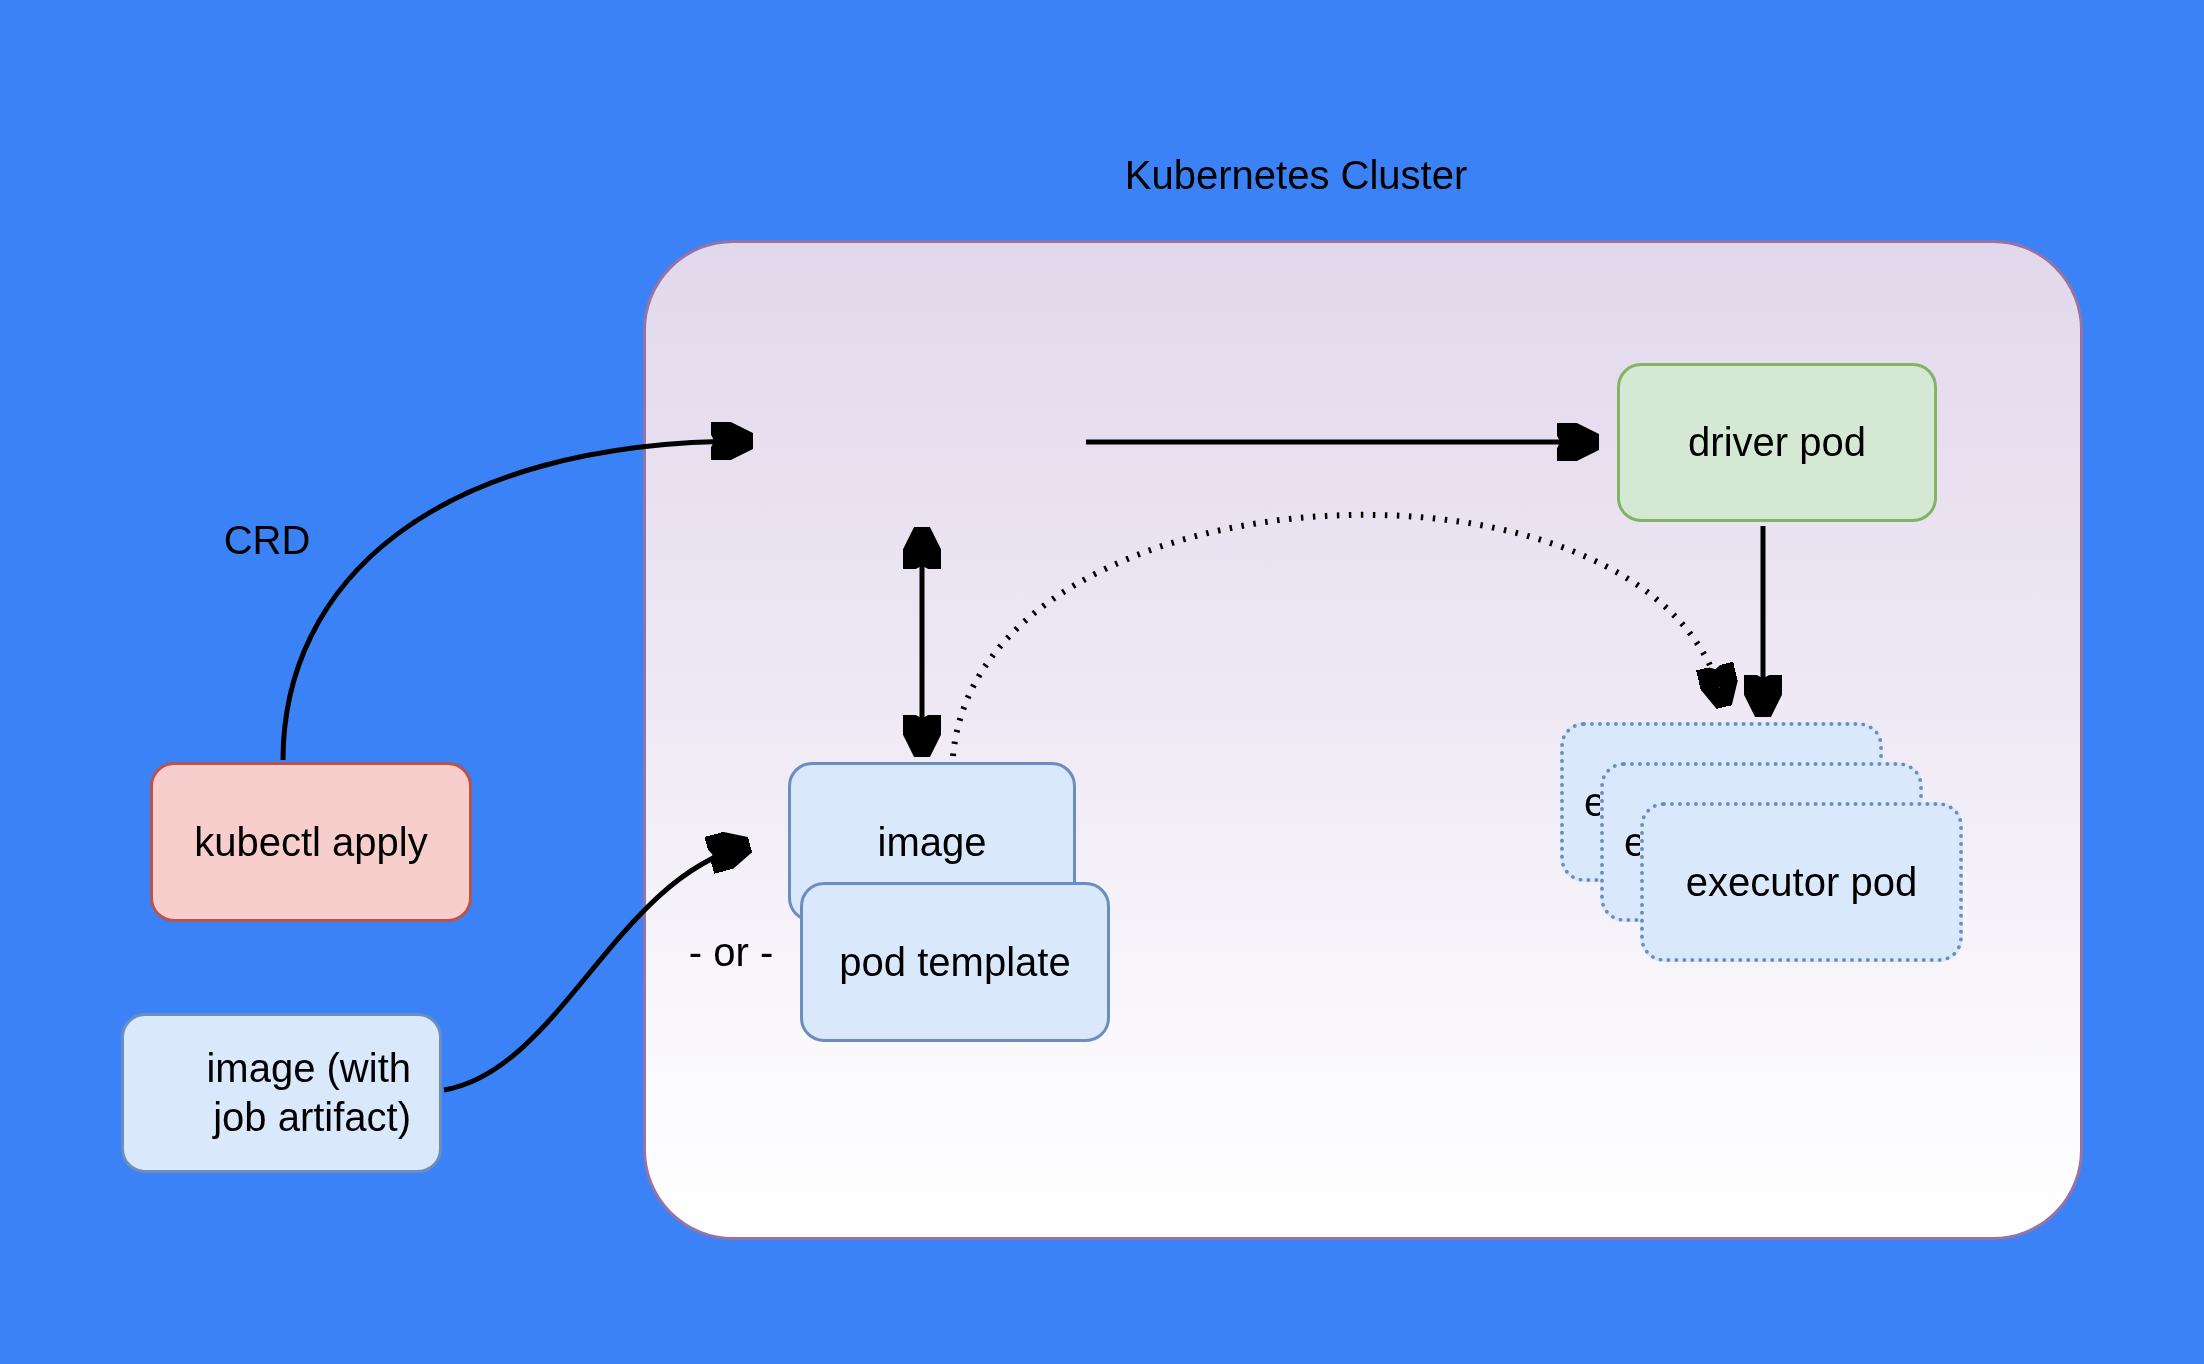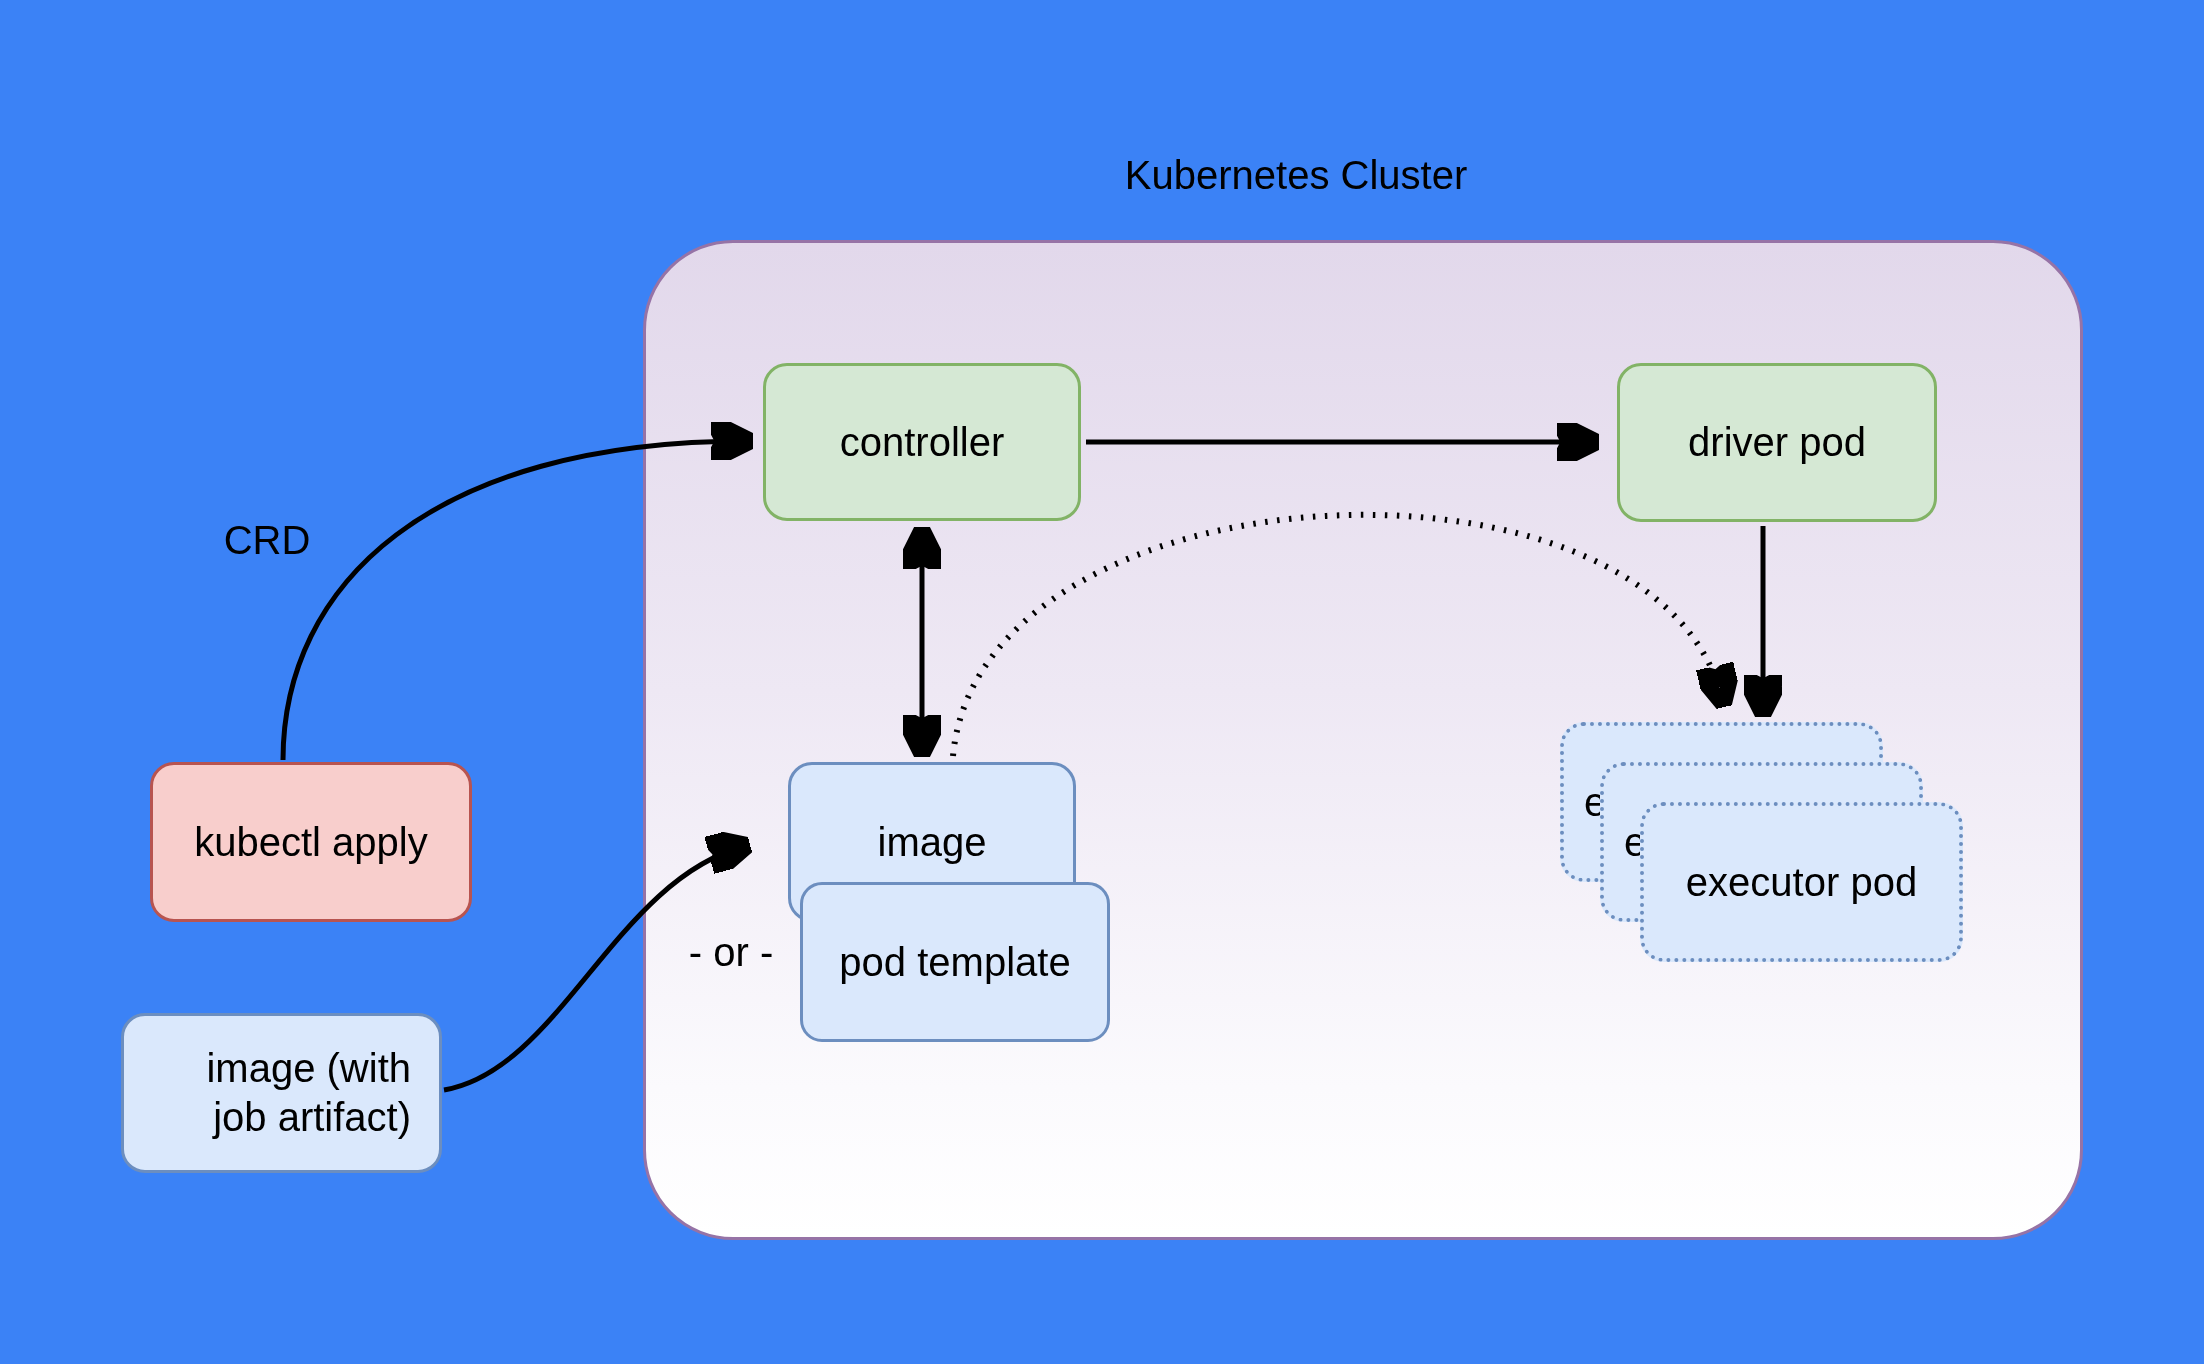--- a/index.html
+++ b/index.html
@@ -45,21 +45,21 @@
   }
   .node.green { background: #d5e8d4; border: 3px solid #82b366; }
   .node.blue  { background: #dae8fc; border: 3px solid #6c8ebf; }
   .node.red   { background: #f8cecc; border: 3px solid #b85450; margin-left: 29px; }
   .node.exec  { background: #dae8fc; border: 4px dotted #6c8ebf; }
   .node.exec.back { justify-content: flex-start; padding-left: 20px; text-align: left; }
 
   #node-controller    { left: 763px;  top: 363px;  width: 318px; height: 158px; }
   #node-driver-pod    { left: 1617px; top: 363px;  width: 320px; height: 159px; }
   #node-image         { left: 788px;  top: 762px;  width: 288px; height: 160px; }
-  #node-pod-template  { left: 800px;  top: 882px;  width: 310px; height: 160px; border-radius: 22px; }
+  #node-pod-template  { left: 800px;  top: 882px;  width: 310px; height: 160px; }
   #node-kubectl-apply { left: 121px;  top: 762px;  width: 322px; height: 160px; }
   #node-image-artifact{ left: 121px;  top: 1013px; width: 321px; height: 160px; text-align: right; }
   #node-exec-1 { left: 1560px; top: 722px; width: 323px; height: 160px; }
   #node-exec-2 { left: 1600px; top: 762px; width: 323px; height: 160px; }
   #node-exec-3 { left: 1640px; top: 802px; width: 323px; height: 160px; }
 
   .edge-label {
     position: absolute;
     transform: translate(-50%, -50%);
     font-size: 40px;
@@ -90,23 +90,20 @@
   <div class="node exec back" id="node-exec-1">
     <span>executor pod</span>
   </div>
   <div class="node exec back" id="node-exec-2">
     <span>executor pod</span>
   </div>
   <div class="node exec" id="node-exec-3">
     <span>executor pod</span>
   </div>
 
-  <div class="node green" id="node-controller">
-    <span>controller</span>
-  </div>
   <div class="node green" id="node-driver-pod">
     <span>driver pod</span>
   </div>
   <div class="node blue" id="node-image">
     <span>image</span>
   </div>
   <div class="node blue" id="node-pod-template">
     <span>pod template</span>
   </div>
   <div class="node red" id="node-kubectl-apply">

